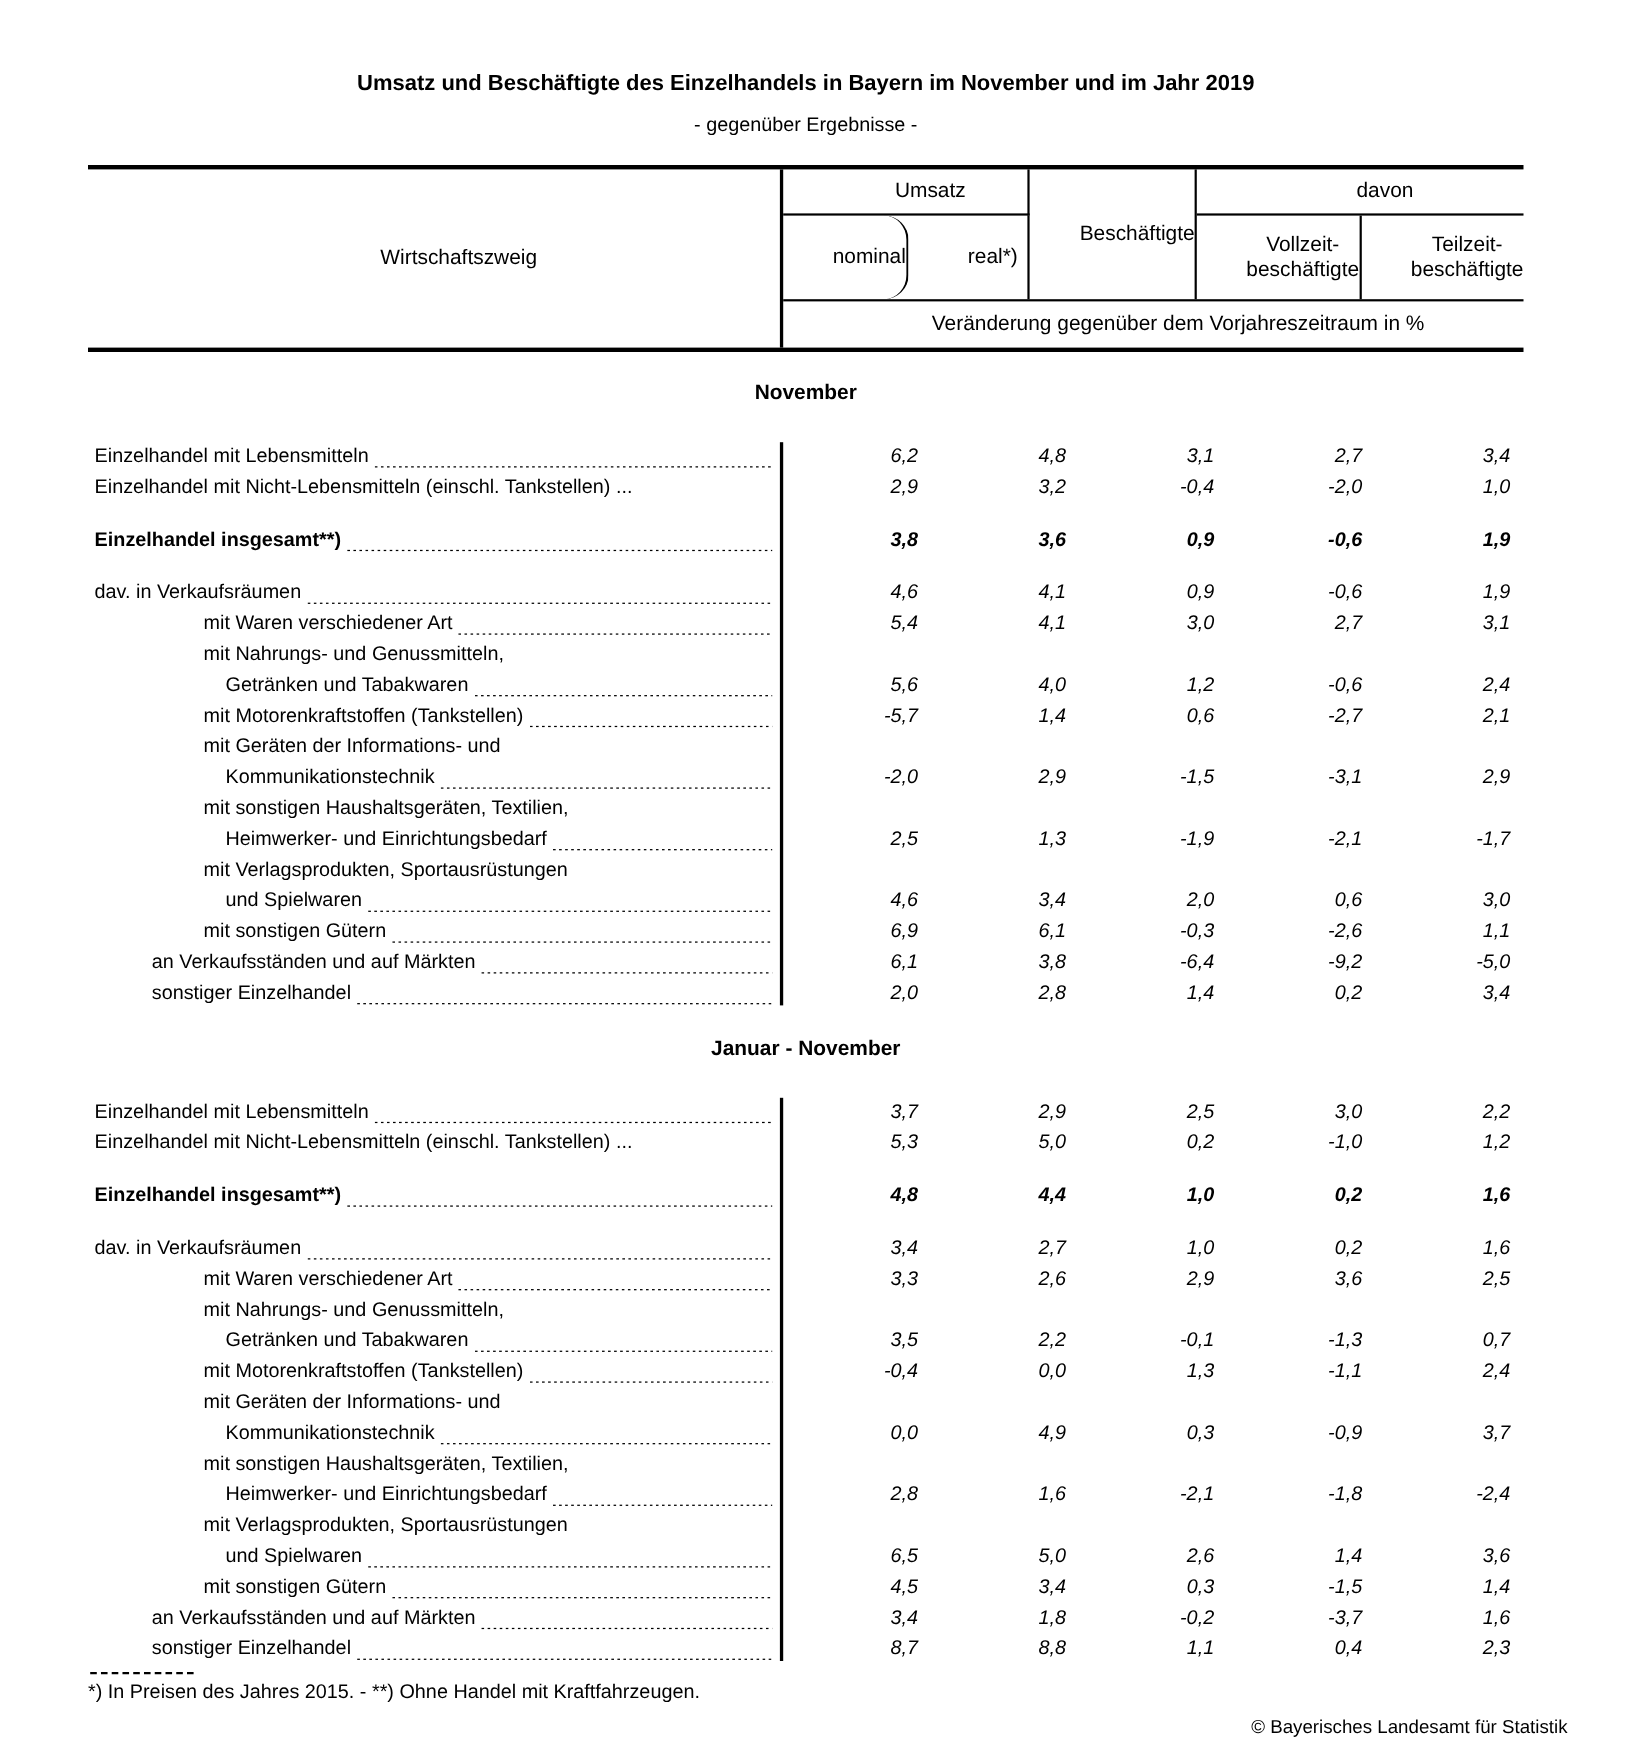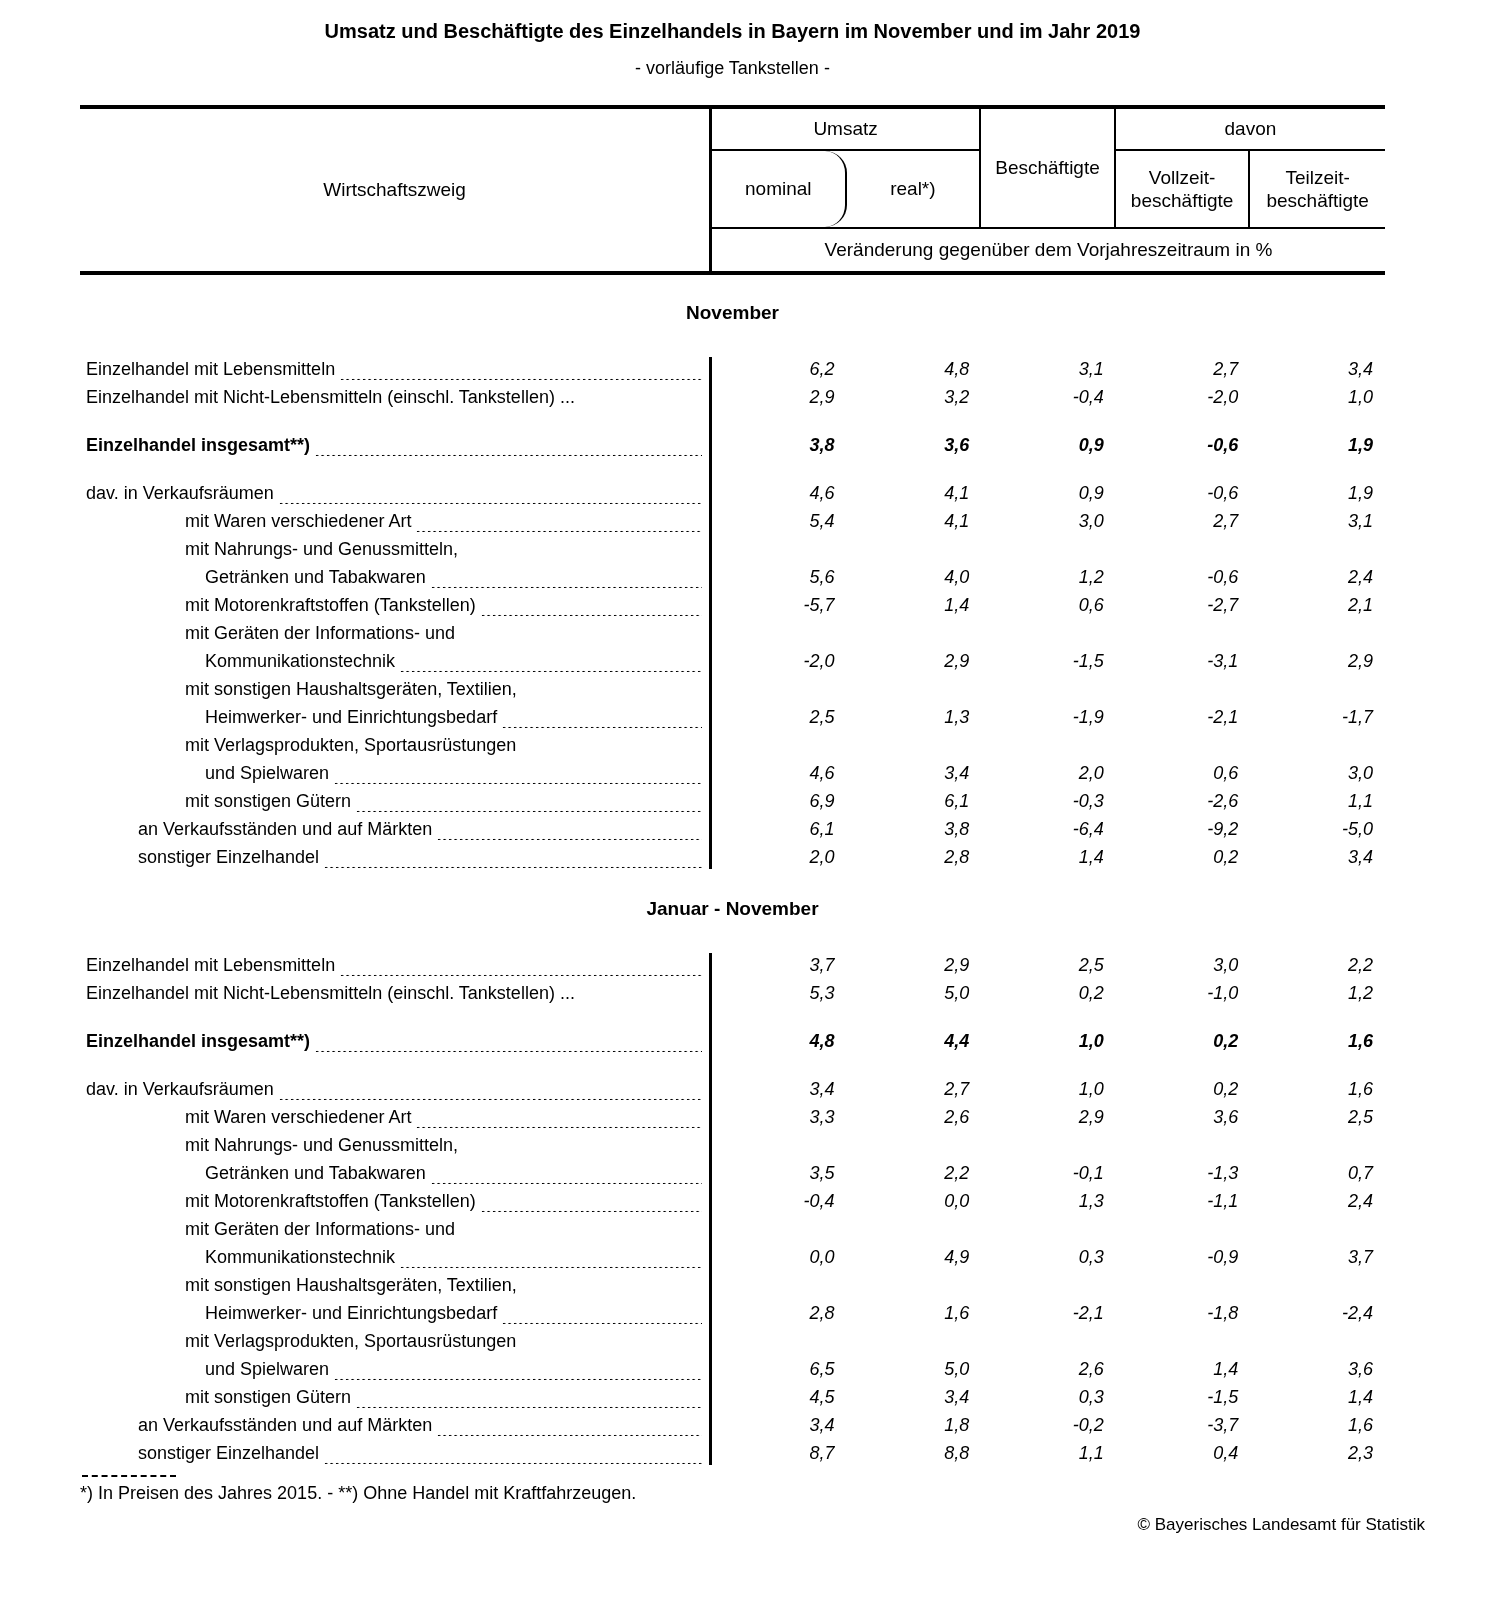--- a/index.html
+++ b/index.html
@@ -8,21 +8,21 @@
     width: 1495px;
     height: 1602px;
     background: #fff;
     color: #000;
     font-family: "Liberation Sans", sans-serif;
     overflow: hidden;
   }
   .content { margin: 0 110px 0 80px; } 
 
   .title {
-    padding-top: 19px;
+    padding-top: 64px;
     text-align: center;
     font-size: 20px;
     font-weight: bold;
     line-height: 24px;
   }
   .subtitle {
     margin-top: 14px;
     text-align: center;
     font-size: 18px;
     line-height: 22px;
@@ -39,20 +39,21 @@
     border-bottom: 4px solid #000;
     font-size: 19px;
     box-sizing: content-box;
   }
   .hcell {
     display: flex;
     align-items: center;
     justify-content: center;
     text-align: center;
     box-sizing: border-box;
+    padding-left: 45px;
   }
   .h-stub      { grid-column: 1;   grid-row: 1 / 4; border-right: 3px solid #000; }
   .h-umsatz    { grid-column: 2/4; grid-row: 1;     border-right: 2px solid #000; border-bottom: 2px solid #000; }
   .h-besch     { grid-column: 4;   grid-row: 1 / 3; border-right: 2px solid #000; }
   .h-davon     { grid-column: 5/7; grid-row: 1;     border-bottom: 2px solid #000; text-align: right; }
   .h-nominal   { grid-column: 2;   grid-row: 2;     border-right: 2px solid #000; border-radius: 22px; }
   .h-real      { grid-column: 3;   grid-row: 2;     border-right: 2px solid #000; }
   .h-vollzeit  { grid-column: 5;   grid-row: 2;     border-right: 2px solid #000; }
   .h-teilzeit  { grid-column: 6;   grid-row: 2; }
   .h-unit      { grid-column: 2/7; grid-row: 3;     border-top: 2px solid #000; }
@@ -119,21 +120,21 @@
     font-size: 17px;
   }
 </style>
 </head>
 <body>
 
 <div class="page">
   <div class="content">
 
     <div class="title">Umsatz und Beschäftigte des Einzelhandels in Bayern im November und im Jahr 2019</div>
-    <div class="subtitle">- vorläufige Tankstellen -</div>
+    <div class="subtitle">- gegenüber Ergebnisse -</div>
 
     <div class="thead">
       <div class="hcell h-stub">Wirtschaftszweig</div>
       <div class="hcell h-umsatz">Umsatz</div>
       <div class="hcell h-besch">Beschäftigte</div>
       <div class="hcell h-davon">davon</div>
       <div class="hcell h-nominal">nominal</div>
       <div class="hcell h-real">real*)</div>
       <div class="hcell h-vollzeit two-line">Vollzeit-
 beschäftigte</div>

